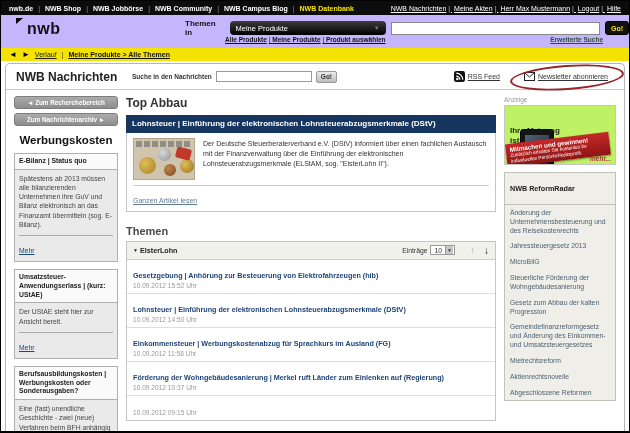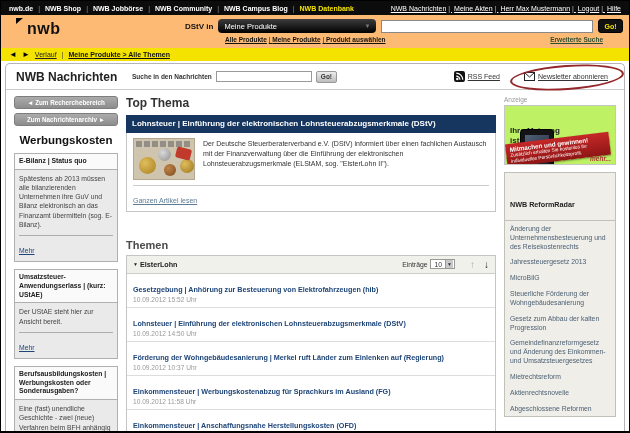--- a/index.html
+++ b/index.html
@@ -11,21 +11,21 @@
   .topbar { height: 14px; background: #0c0c0c; display: flex; justify-content: space-between;
             align-items: center; padding: 0 8px; }
   .topbar-left, .topbar-right { display: flex; align-items: center; }
   .tlink { color: #fff; font-size: 7px; font-weight: bold; cursor: pointer; white-space: nowrap; }
   .topbar-left .tlink:not(:first-child)::before { content: "|"; color: #8a8a8a; margin: 0 5px; font-weight: normal; }
   .tlink.db { color: #f4e300; }
   .topbar-right .tlink { font-weight: normal; text-decoration: underline; }
   .topbar-right .tlink:not(:first-child)::before { content: " | "; color: #bbb; text-decoration: none; margin: 0 2px; }
 
   
-  .yellow { background: #fdba74; height: 33px; position: relative; }
+  .yellow { background: #c4b5fd; height: 33px; position: relative; }
   .logo { position: absolute; left: 26px; top: 5px; font-size: 16px; font-weight: bold;
           color: #111; letter-spacing: .5px; cursor: pointer; }
   .logo-flag { position: absolute; left: 15px; top: 3px; width: 0; height: 0;
                border-top: 6px solid #000; border-right: 7px solid transparent; }
   .search-cluster { position: absolute; left: 184px; top: 4px; display: flex; align-items: center; gap: 5px; }
   .search-label { font-size: 8px; font-weight: bold; color: #111; }
   .scope-select { width: 158px; height: 14px; background: linear-gradient(#3d3d3d, #000);
                   border-radius: 4px; color: #fff; font-size: 7.5px; display: flex; align-items: center;
                   justify-content: space-between; padding: 0 6px; cursor: pointer; }
   .scope-select .caret { color: #777; font-size: 6px; }
@@ -94,21 +94,21 @@
   .coin { position: absolute; border-radius: 50%; }
   .c1 { width: 17px; height: 17px; left: 5px; top: 18px; background: radial-gradient(circle at 35% 35%, #e0bd5c, #a87f1f); }
   .c2 { width: 13px; height: 13px; left: 24px; top: 9px; background: radial-gradient(circle at 35% 35%, #d9d9d9, #8f8f8f); }
   .c3 { width: 12px; height: 12px; left: 30px; top: 25px; background: radial-gradient(circle at 35% 35%, #c08448, #7d4a1e); }
   .c4 { width: 14px; height: 14px; left: 46px; top: 20px; background: radial-gradient(circle at 35% 35%, #e0bd5c, #9b741c); }
   .splash { position: absolute; left: 42px; top: 9px; width: 15px; height: 11px; background: #c0392b;
             transform: rotate(14deg); border-radius: 2px; }
   .atext { font-size: 7px; color: #333; line-height: 1.45; padding-top: 1px; }
   .aread-row { border-top: 1px solid #ccc; margin-top: 5px; padding: 3px 0 4px; }
   .aread { font-size: 7px; color: #5f7b94; text-decoration: underline; cursor: pointer; }
-  .themen-head { font-size: 11px; font-weight: bold; color: #4a4a4a; margin: 27px 0 4px; }
+  .themen-head { font-size: 11px; font-weight: bold; color: #4a4a4a; margin: 13px 0 4px; }
   .tlist { border: 1px solid #c5c5c5; }
   .tlhead { background: #f1f1ec; display: flex; align-items: center; padding: 3px 6px; border-bottom: 1px solid #ccc; }
   .group { font-size: 7.2px; font-weight: bold; color: #222; cursor: pointer; }
   .tri { font-size: 5px; margin-right: 2px; vertical-align: 1px; }
   .entries { margin-left: auto; display: flex; align-items: center; gap: 3px; font-size: 6.8px; color: #333; }
   .eselect { border: 1px solid #999; background: #fff; padding: 0 1px 0 3px; font-size: 6.8px;
              display: inline-flex; align-items: center; cursor: pointer; }
   .eselect .dd { background: #c8c8c8; border-left: 1px solid #999; font-size: 5px; padding: 1px 1px; margin-left: 3px; }
   .sort-up { color: #aaa; font-size: 10px; font-weight: bold; margin-left: 12px; cursor: pointer; }
   .sort-down { color: #1a1a1a; font-size: 10px; font-weight: bold; margin-left: 6px; cursor: pointer; }
@@ -127,21 +127,21 @@
   .tablet-screen { position: absolute; left: 4px; top: 5px; right: 4px; bottom: 7px;
                    background: linear-gradient(135deg, #50617a, #20242e); }
   .ribbon { position: absolute; left: 1px; top: 32px; width: 104px; transform: rotate(-7deg);
             background: linear-gradient(#c62828, #8e1515); color: #fff; padding: 2px 4px;
             box-shadow: 0 1px 2px rgba(0,0,0,.4); }
   .ribbon-title { font-size: 6.3px; font-weight: bold; white-space: nowrap; }
   .ribbon-text { font-size: 4.8px; line-height: 1.25; }
   .ad-more { position: absolute; right: 4px; bottom: 2px; font-size: 6.5px; font-weight: bold;
              font-style: italic; color: #a33; }
   .rrbox { margin-top: 7px; border: 1px solid #c2c1b8; background: #efeee8; }
-  .rr-title { padding: 11px 5px; font-size: 7.2px; font-weight: bold; color: #222; border-bottom: 1px solid #c2c1b8; margin-top: 16px; }
+  .rr-title { padding: 11px 5px; font-size: 7.2px; font-weight: bold; color: #222; border-bottom: 1px solid #c2c1b8; }
   .rr-item { padding: 4px 5px 3px; font-size: 6.8px; color: #4d6175; line-height: 1.3; cursor: pointer; }
 </style>
 </head>
 <body>
 
 <div class="page">
 
   <div class="topbar">
     <div class="topbar-left">
       <span class="tlink">nwb.de</span>
@@ -157,21 +157,21 @@
       <span class="tlink">Herr Max Mustermann</span>
       <span class="tlink">Logout</span>
       <span class="tlink">Hilfe</span>
     </div>
   </div>
 
   <div class="yellow">
     <span class="logo-flag"></span>
     <div class="logo">nwb</div>
     <div class="search-cluster">
-      <span class="search-label">DStV in</span>
+      <span class="search-label">Themen in</span>
       <div class="scope-select">
         <span>Meine Produkte</span>
         <span class="caret">▼</span>
       </div>
       <input class="search-input" type="text" value="" style="">
       <button class="go-main">Go!</button>
     </div>
     <div class="scope-links">
       <span class="slink">Alle Produkte</span>
       <span class="slink">Meine Produkte</span>
@@ -243,21 +243,21 @@
 
         <div class="lbox">
           <div class="lbox-title">Berufsausbildungskosten | Werbungskosten oder Sonderausgaben?</div>
           <div class="lbox-body">Eine (fast) unendliche Geschichte - zwei (neue) Verfahren beim BFH anhängig</div>
 
         </div>
 
       </div>
 
       <div class="mcol">
-        <div class="mhead">Top Thema</div>
+        <div class="mhead">Top Abbau</div>
 
         <div class="bluebar">Lohnsteuer | Einführung der elektronischen Lohnsteuerabzugsmerkmale (DStV)</div>
         <div class="article">
           <div class="article-top">
             <div class="aimg">
               <div class="hdr"></div>
               <div class="coin c1"></div>
               <div class="coin c2"></div>
               <div class="coin c3"></div>
               <div class="coin c4"></div>
@@ -288,30 +288,26 @@
 
           <div class="trow">
             <div class="trow-title">Gesetzgebung | Anhörung zur Besteuerung von Elektrofahrzeugen (hib)</div>
             <div class="trow-date">10.09.2012 15:52 Uhr</div>
           </div>
           <div class="trow">
             <div class="trow-title">Lohnsteuer | Einführung der elektronischen Lohnsteuerabzugsmerkmale (DStV)</div>
             <div class="trow-date">10.09.2012 14:50 Uhr</div>
           </div>
           <div class="trow">
+            <div class="trow-title">Einkommensteuer | Werbungskostenabzug für Sprachkurs im Ausland (FG)</div>
+            <div class="trow-date">10.09.2012 11:58 Uhr</div>
+          </div>
+          <div class="trow">
             <div class="trow-title">Förderung der Wohngebäudesanierung | Merkel ruft Länder zum Einlenken auf (Regierung)</div>
             <div class="trow-date">10.09.2012 10:37 Uhr</div>
-          </div>
-          <div class="trow">
-            <div class="trow-title">Einkommensteuer | Werbungskostenabzug für Sprachkurs im Ausland (FG)</div>
-            <div class="trow-date">10.09.2012 11:58 Uhr</div>
-          </div>
-          <div class="trow">
-            <div class="trow-title">Einkommensteuer | Anschaffungsnahe Herstellungskosten (OFD)</div>
-            <div class="trow-date">10.09.2012 09:23 Uhr</div>
           </div>
           <div class="trow">
             <div class="trow-date">10.09.2012 09:15 Uhr</div>
           </div>
 
         </div>
       </div>
 
       <div class="rcol">
         <div class="ad-label">Anzeige</div>

